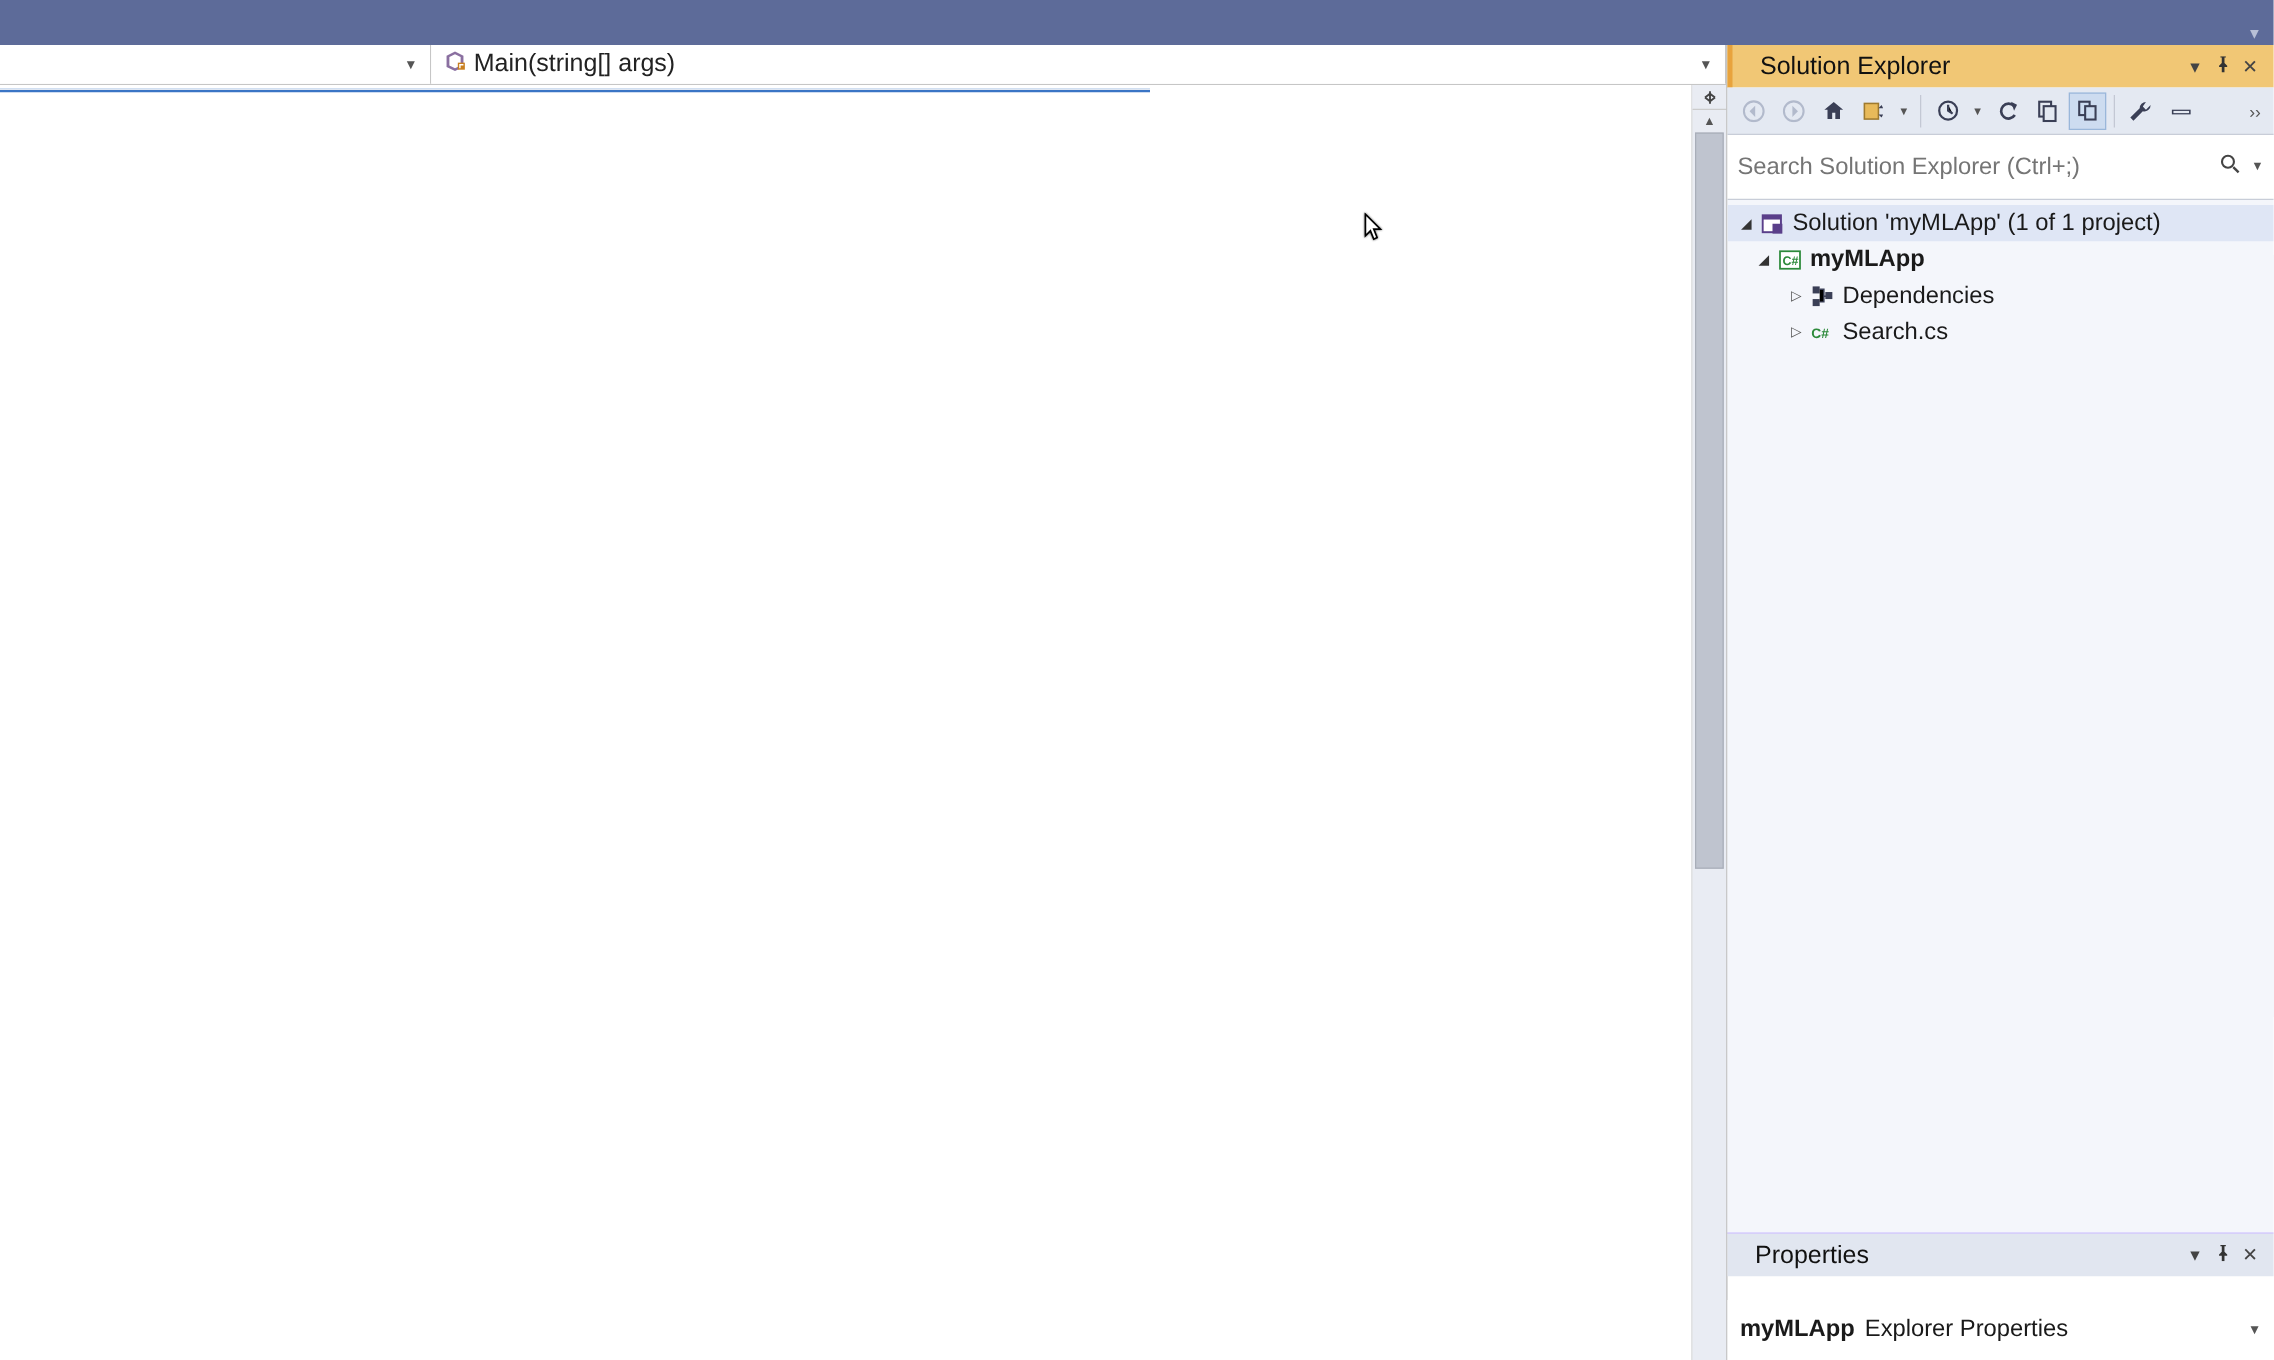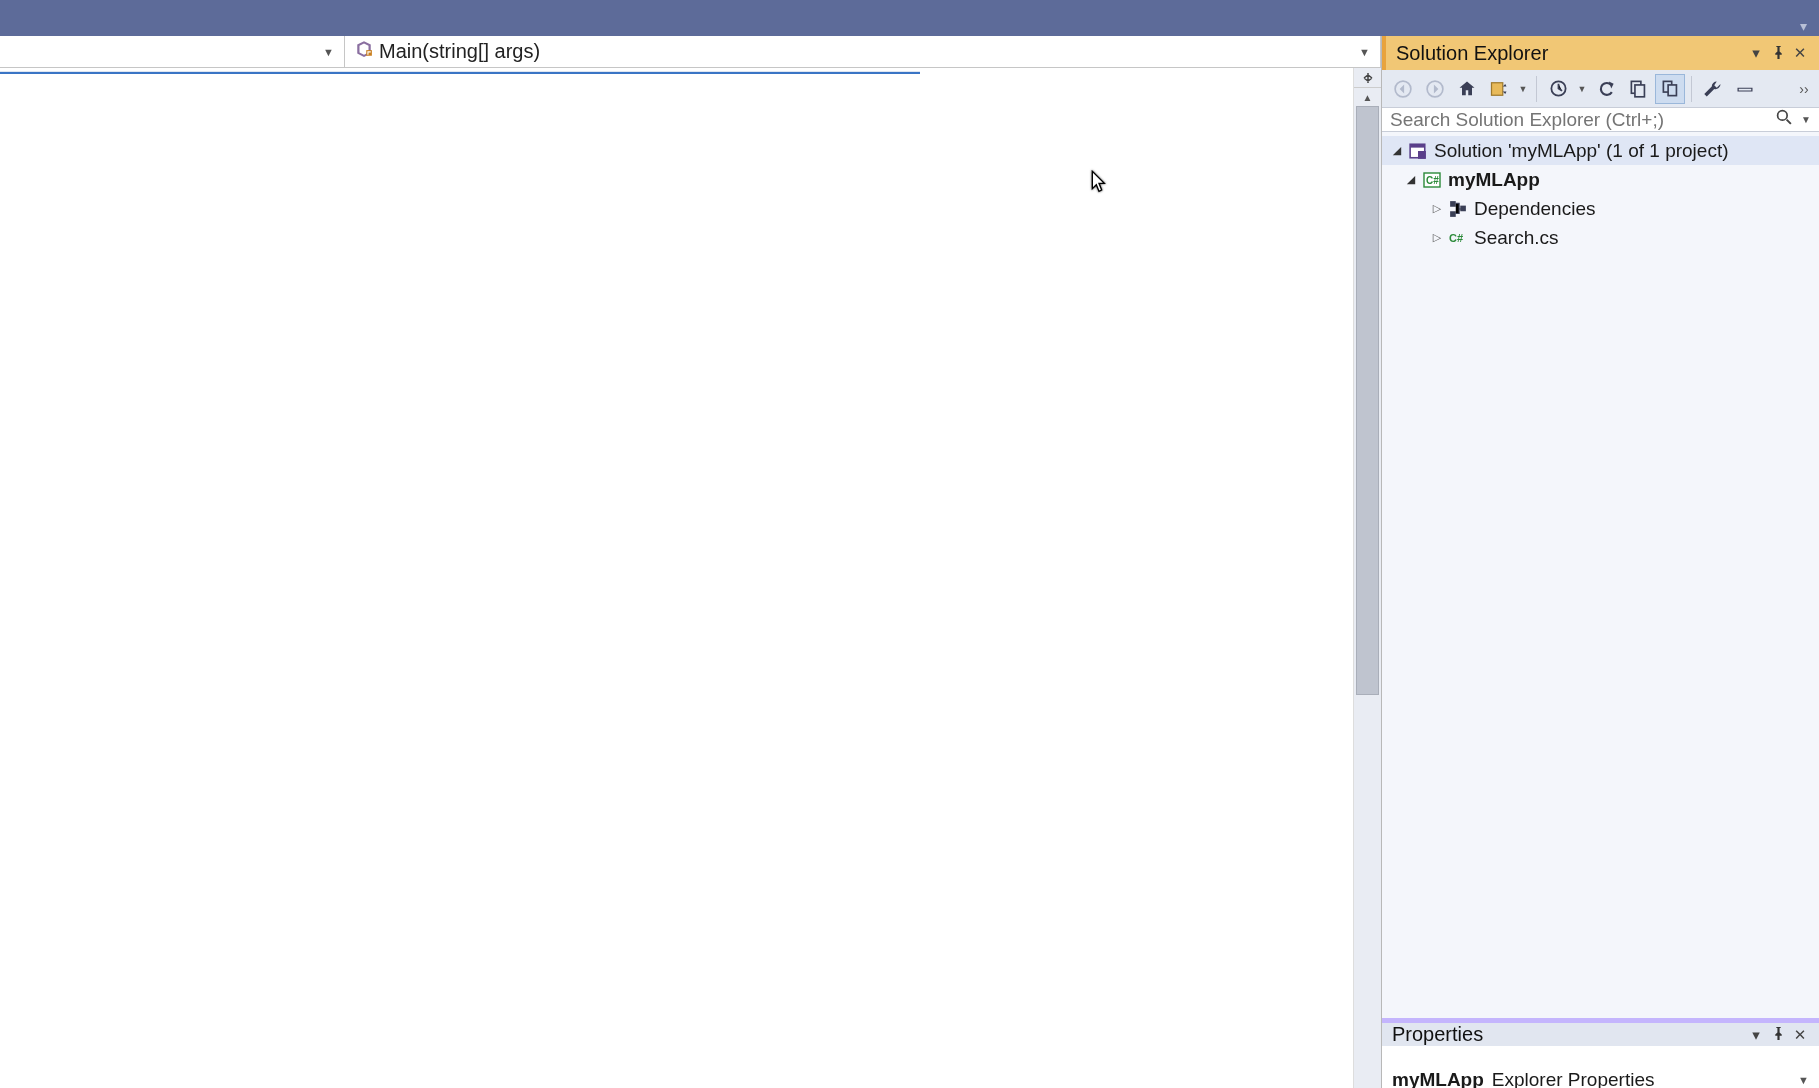--- a/index.html
+++ b/index.html
@@ -33,51 +33,51 @@
   .vscroll-col { width: 28px; display: flex; flex-direction: column; border-left: 1px solid #ddd; background: #e9ecf3; }
   .split-btn { height: 20px; display:flex; align-items:center; justify-content:center; background:#e9ecf3; color:#444; font-size:14px; border-bottom:1px solid #ccc; }
   .vscroll-up { height:18px; display:flex; align-items:center; justify-content:center; color:#555; font-size:10px; }
   .vscroll-thumb-track { flex:1; position:relative; }
   .vscroll-thumb { position:absolute; top:0; left:2px; right:2px; height:60%; background:#bfc4cf; border:1px solid #a9aeb9; }
 
   .right-panel { width: 438px; display:flex; flex-direction:column; border-left:1px solid #b8b8b8; }
 
   .panel-title-bar {
     height: 34px;
-    display:flex; align-items:center; padding: 0 8px 0 10px;
+    display:flex; align-items:center; padding: 0 8px 0 22px;
     font-size: 20px; color:#111;
   }
   .panel-title-bar.orange { background:#f1c775; border-left:4px solid #e8a33d; }
   .panel-title-bar.gray { background:#e1e6f0; }
   .panel-title-bar .title { flex:1; }
   .panel-title-bar .tbtn { width:22px; text-align:center; color:#444; font-size:15px; }
 
   .se-toolbar { height:38px; background:#e4e9f2; border-bottom:1px solid #c8cdd8; display:flex; align-items:center; padding:0 6px; gap:2px; }
   .se-tbtn { width:30px; height:30px; display:flex; align-items:center; justify-content:center; color:#3a3f56; font-size:18px; border:1px solid transparent; }
   .se-tbtn.small-caret { width:14px; font-size:9px; color:#555; }
   .se-sep { width:1px; height:26px; background:#c3c8d4; margin:0 4px; }
   .se-tbtn.active { background:#cddcf0; border:1px solid #9ab7da; }
   .se-tbtn.disabled { opacity:0.4; }
 
-  .se-search { height:24px; border-bottom:1px solid #c8cdd8; background:#fff; display:flex; align-items:center; padding:0 8px; }
+  .se-search { height:52px; border-bottom:1px solid #c8cdd8; background:#fff; display:flex; align-items:center; padding:0 8px; }
   .se-search input { flex:1; border:none; outline:none; font-size:19px; color:#666; background:transparent; }
   .se-search .search-icn { color:#555; font-size:17px; margin-right:4px; }
   .se-search .caret { color:#555; font-size:10px; margin-left:4px; }
 
   .se-tree { flex:1; min-height:0; overflow:auto; background:#f4f6fb; padding-top:4px; font-size:19px; color:#1a1a1a; }
   .tree-row { display:flex; align-items:center; height:29px; padding-left:8px; gap:4px; white-space:nowrap; }
   .tree-row.sel { background:#dfe6f5; }
   .exp { width:14px; text-align:center; color:#555; font-size:11px; display:inline-block; }
   .exp.open { color:#333; }
   .nicon { width:20px; height:20px; display:inline-flex; align-items:center; justify-content:center; margin-right:2px; }
   .bold { font-weight:700; }
   .indent-1 { padding-left: 22px; }
   .indent-2 { padding-left: 48px; }
 
-  .properties-panel { height: 70px; display:flex; flex-direction:column; border-top:5px solid #c4b5fd;gap:19px; }
+  .properties-panel { height: 102px; display:flex; flex-direction:column; border-top:1px solid #c4b5fd;gap:19px; }
   .prop-body { flex:1; background:#fff; padding:4px 10px; display:flex; align-items:center; gap:8px; font-size:19px; color:#1a1a1a; }
   .prop-body .bold { font-weight:700; }
   .prop-body .caret { margin-left:auto; color:#555; font-size:11px; }
 
   .cursor-ptr {
     position:absolute;
     left:1090px; top:170px;
     width:18px; height:24px;
     pointer-events:none;
     z-index:100;

